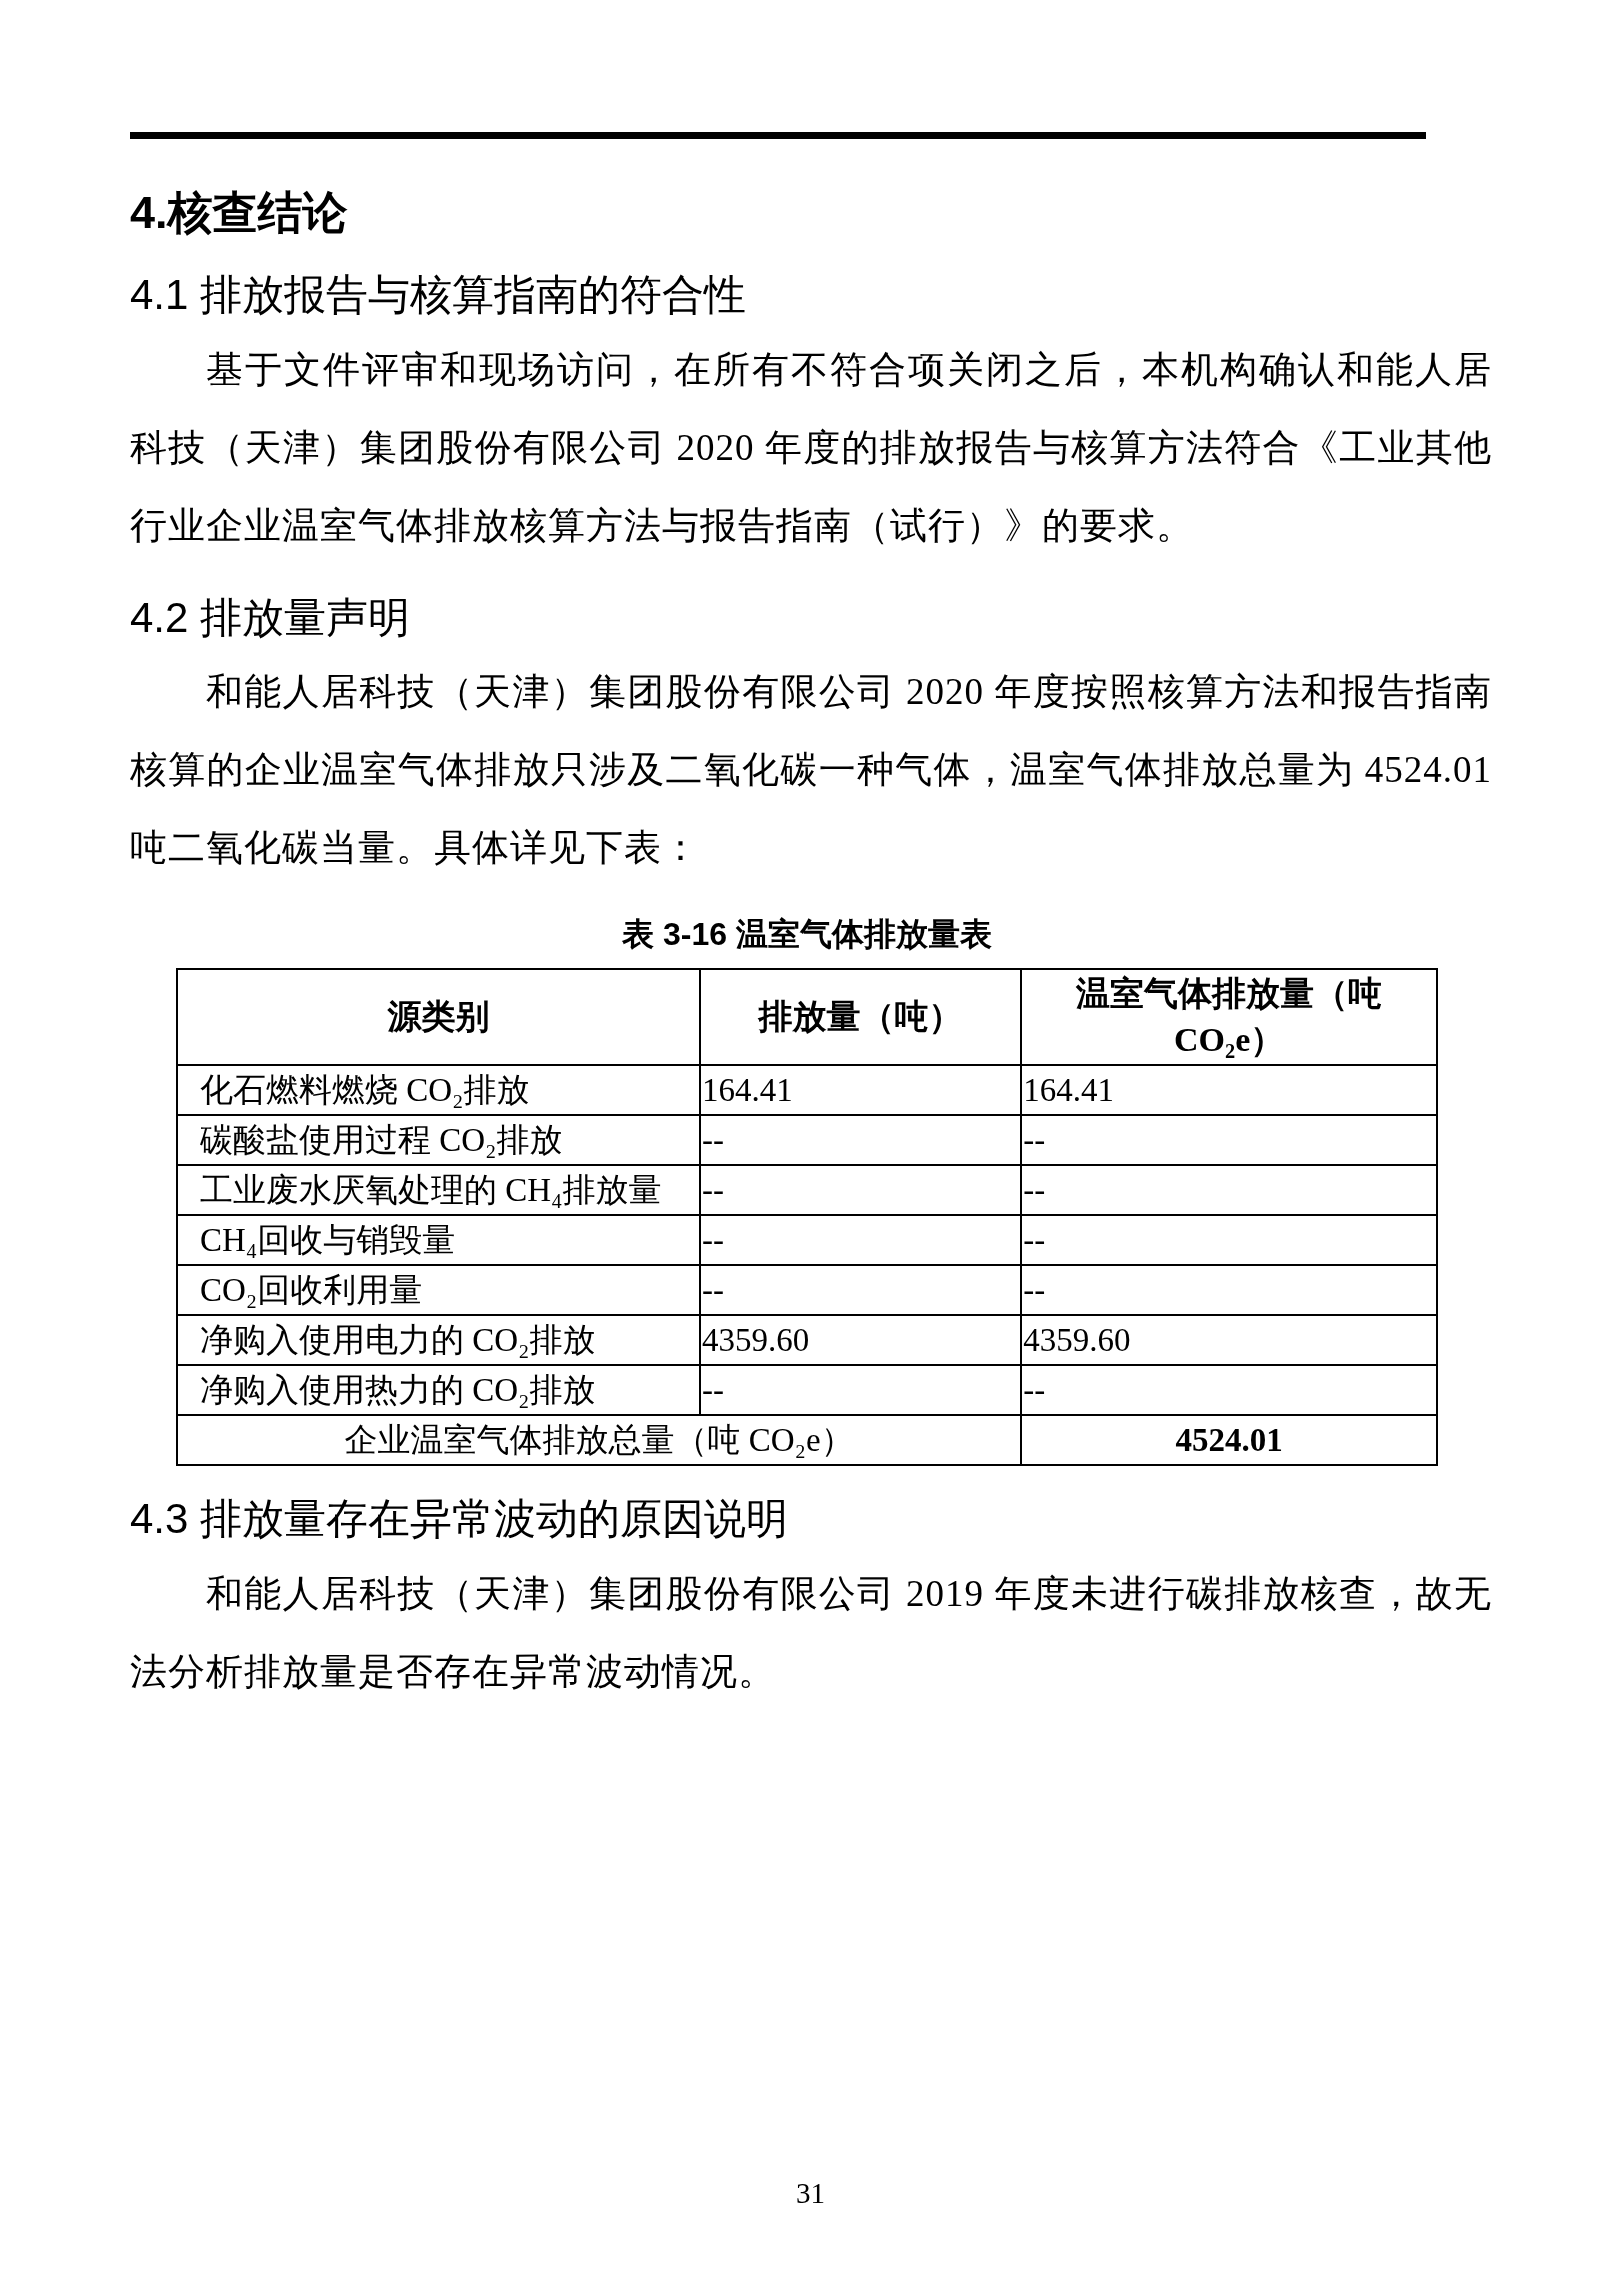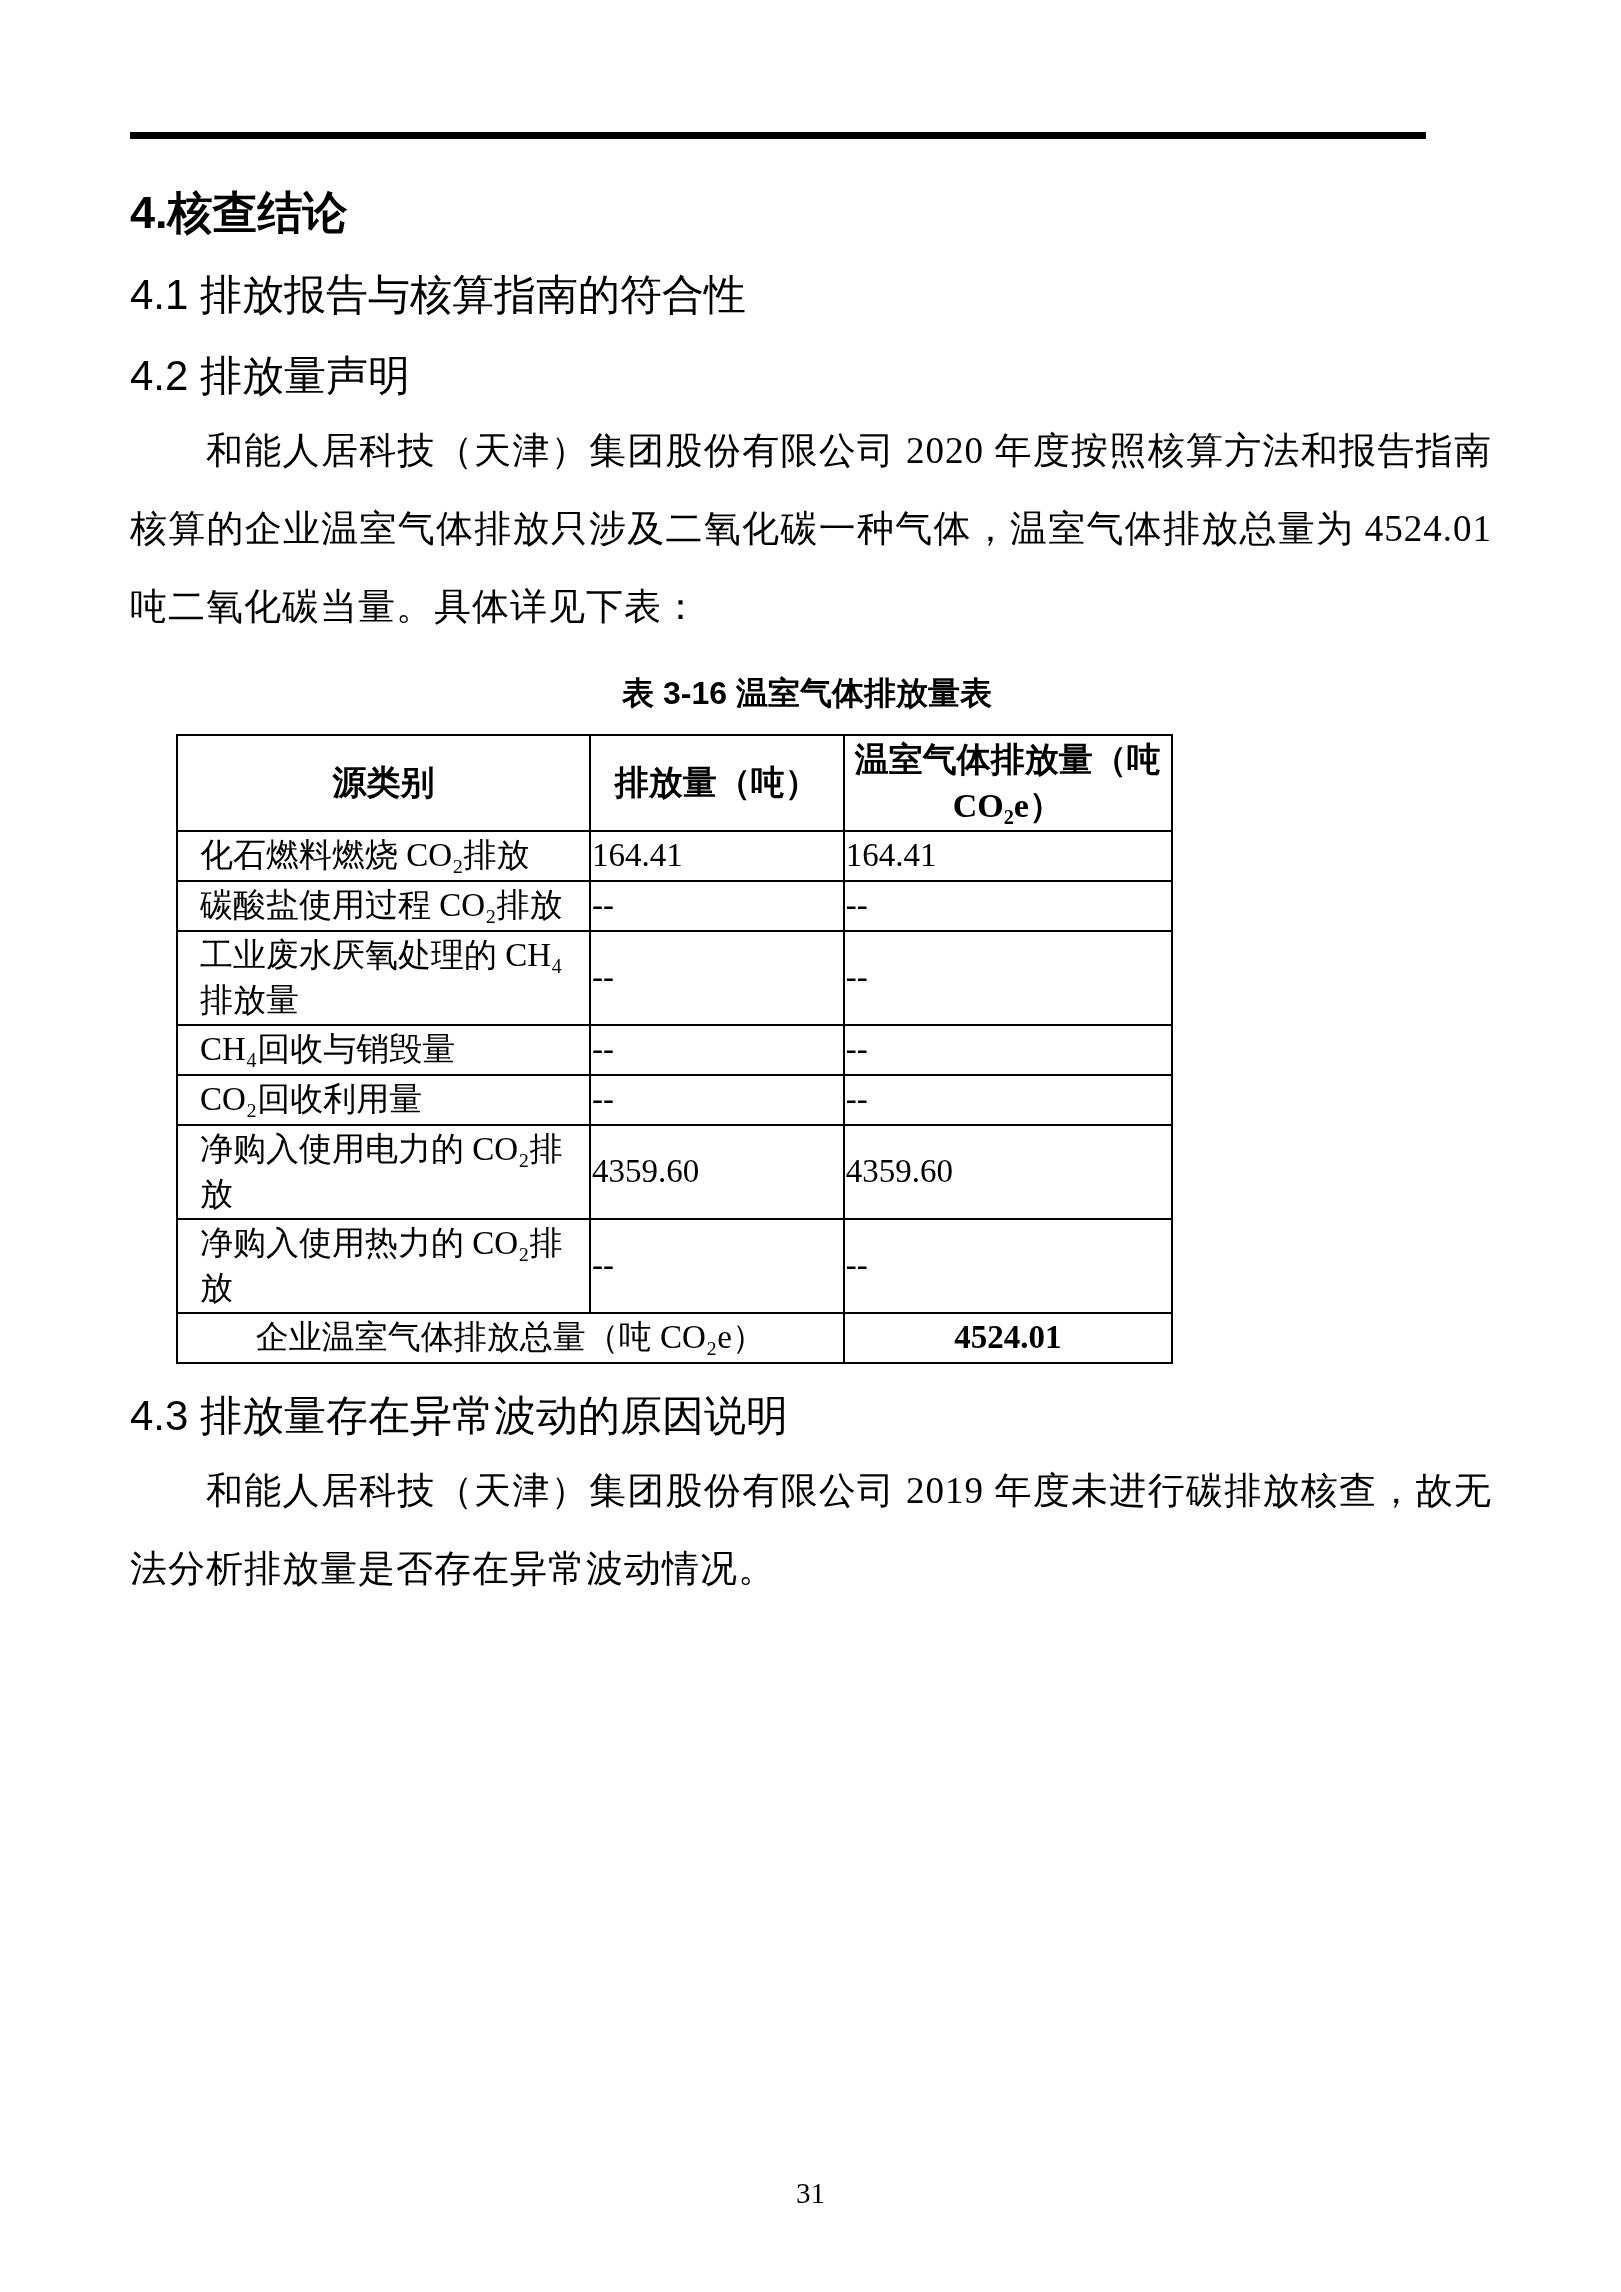--- a/index.html
+++ b/index.html
@@ -52,23 +52,23 @@
     margin-top: 26px;
     font-family: "Liberation Sans", sans-serif;
     font-size: 32px;
     line-height: 43px;
     font-weight: bold;
     text-align: center;
     width: 1262px;
     margin-left: 46px;
   }
   table.ghg {
-    margin-top: 19px;
+    margin-top: 12px;
     margin-left: 46px;
-    width: 997px;
+    width: 1262px;
     border-collapse: collapse;
     border: 2.9px solid #000000;
     table-layout: fixed;
   }
   table.ghg th, table.ghg td {
     border: 2px solid #000000;
     vertical-align: middle;
     overflow: hidden;
   }
   col.c-source { width: 41.5%; }
@@ -99,20 +99,21 @@
 
 <div class="page">
   <div class="content">
 
     <div class="header-rule"></div>
 
 
     <h2 class="sec">4.核查结论</h2>
 
     <h3 class="sub">4.1 排放报告与核算指南的符合性</h3>
+    <p class="body ti after-h">基于文件评审和现场访问，在所有不符合项关闭之后，本机构确认和能人居科技（天津）集团股份有限公司 2020 年度的排放报告与核算方法符合《工业其他行业企业温室气体排放核算方法与报告指南（试行）》的要求。</p>
 
     <h3 class="sub">4.2 排放量声明</h3>
     <p class="body ti after-h">和能人居科技（天津）集团股份有限公司 2020 年度按照核算方法和报告指南核算的企业温室气体排放只涉及二氧化碳一种气体，温室气体排放总量为 4524.01 吨二氧化碳当量。具体详见下表：</p>
 
     <div class="tbl-caption">表 3-16 温室气体排放量表</div>
 
     <table class="ghg">
       <colgroup>
         <col class="c-source">
         <col class="c-amount">

